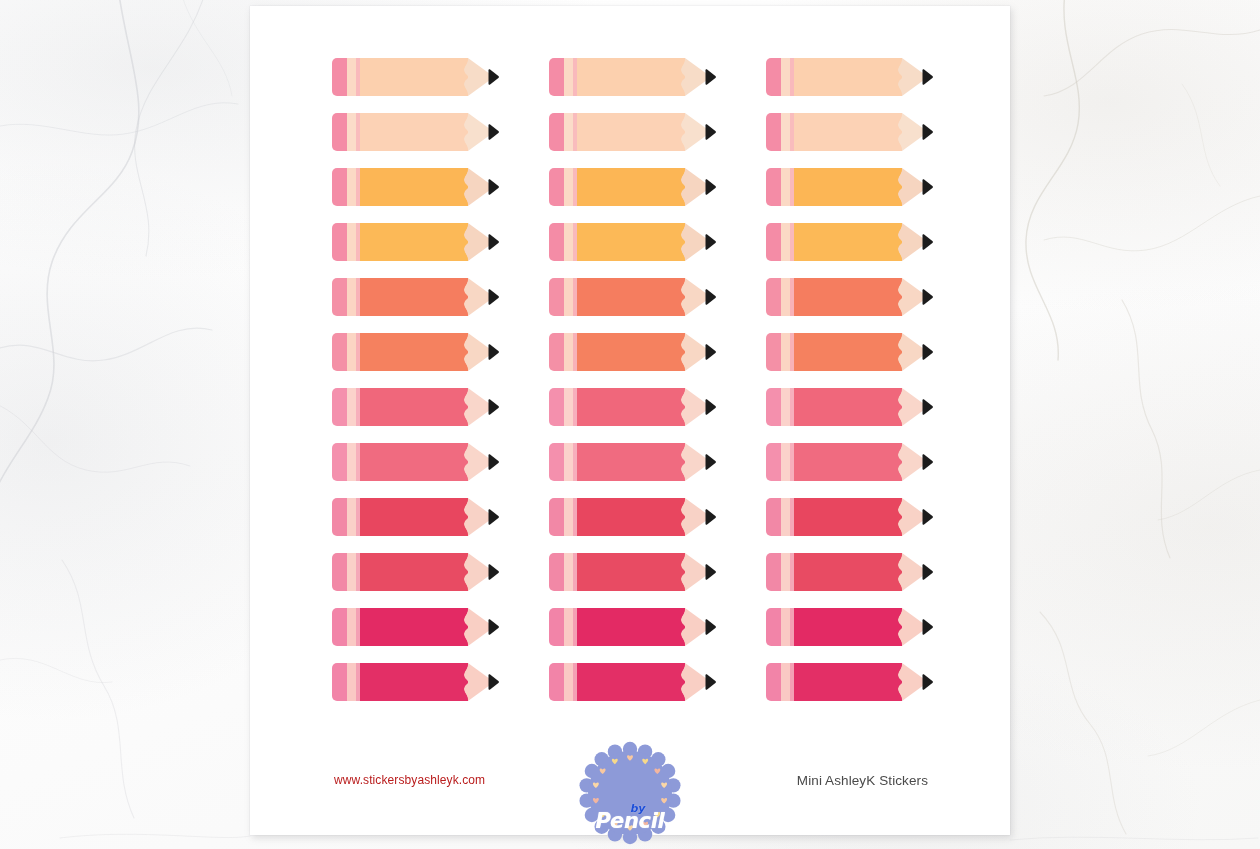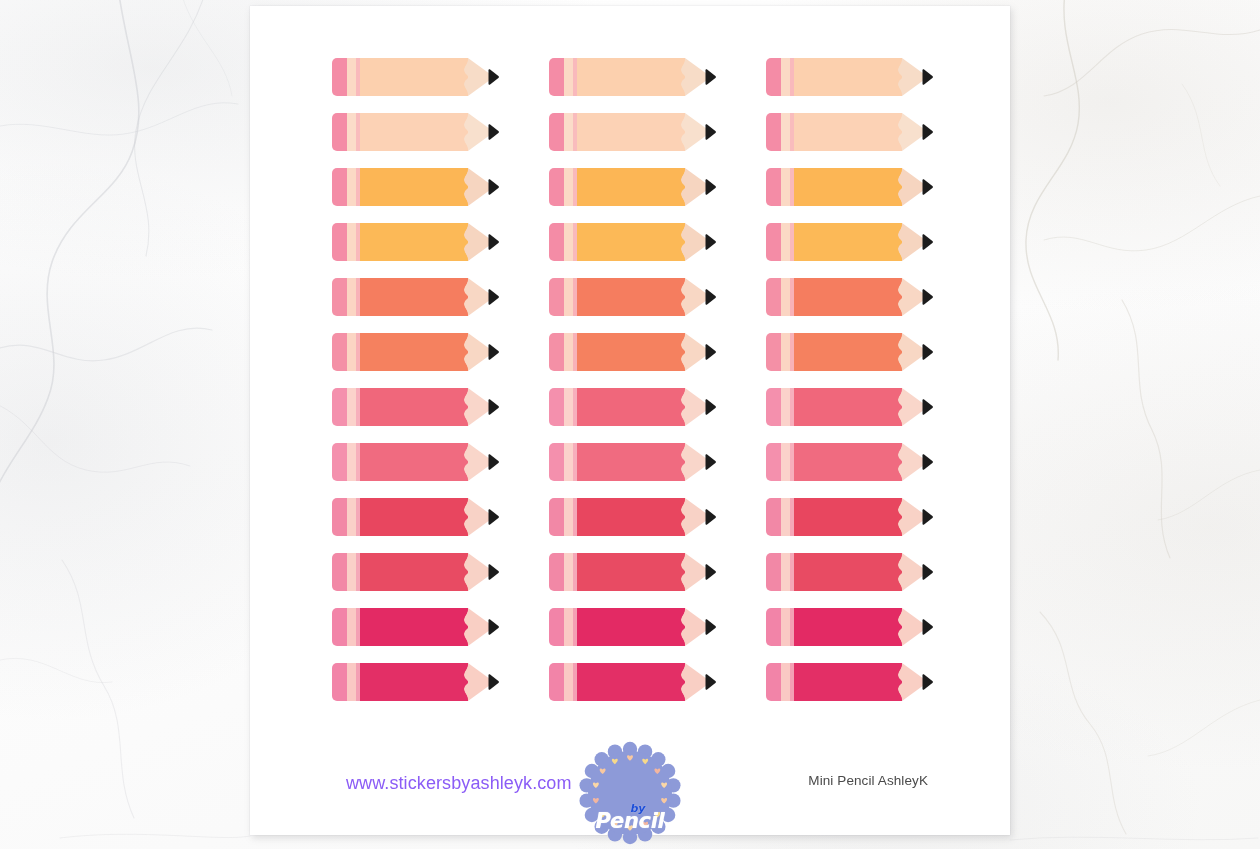--- a/index.html
+++ b/index.html
@@ -114,24 +114,24 @@
   
   #footer {
     position: absolute;
     left: 0;
     top: 735px;
     width: 760px;
     height: 94px;
   }
   .footer-url {
     position: absolute;
-    left: 96px;
+    left: 84px;
     top: 32px;
-    font-size: 18px;
-    color: #8b5cf6;
+    font-size: 12px;
+    color: #b91c1c;
     letter-spacing: 0.1px;
     white-space: nowrap;
   }
   .footer-title {
     position: absolute;
     right: 82px;
     top: 32px;
     font-size: 13.5px;
     color: #4a4a4a;
     letter-spacing: 0.1px;
@@ -924,17 +924,17 @@
                 <path d="M0,9 C-12,0 -12,-9 -5.5,-9 C-2,-9 0,-6 0,-4.5 C0,-6 2,-9 5.5,-9 C12,-9 12,0 0,9 Z" fill="#f6d98a"></path>
               </g>
             </g>
         </svg>
         <div class="logo-text">
           <div class="logo-by">by</div>
           <div class="logo-name">Pencil</div>
         </div>
       </div>
 
-      <div class="footer-title">Mini Pencil AshleyK</div>
+      <div class="footer-title">Mini AshleyK Stickers</div>
     </div>
 
   </div>
 </div>
 
 </body></html>

